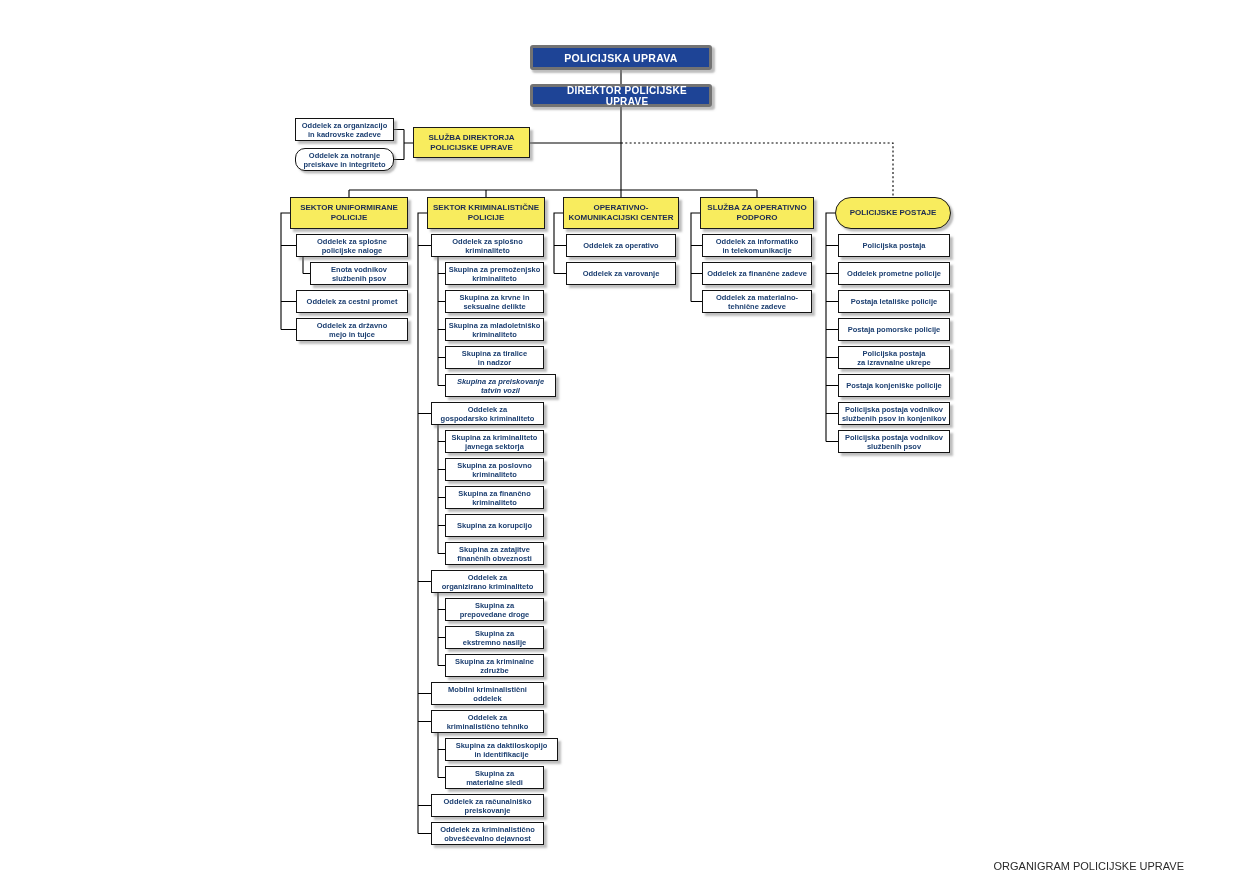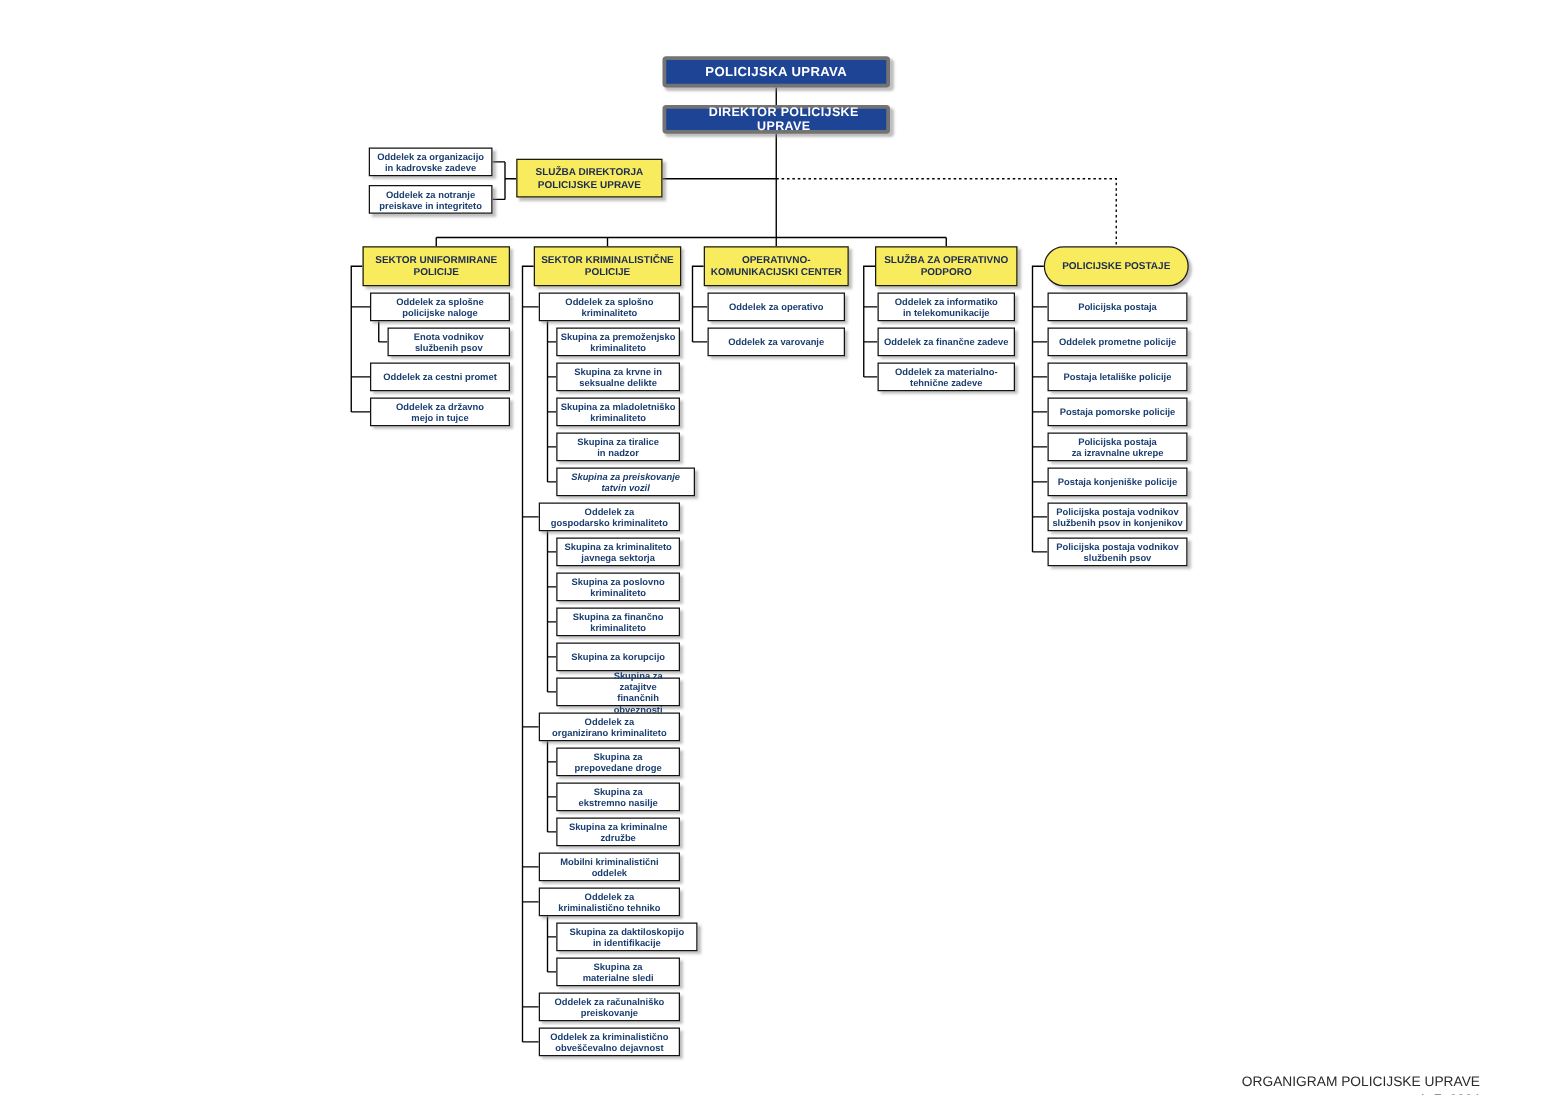--- a/index.html
+++ b/index.html
@@ -49,21 +49,21 @@
   <div class="box blue root-box" style="left:530px;top:45px;width:182px;height:25px;">POLICIJSKA UPRAVA</div>
 
   <div class="box blue dir-box" style="left:530px;top:84px;width:182px;height:23px;">DIREKTOR POLICIJSKE UPRAVE</div>
 
   <div class="box yellow" style="left:413px;top:127px;width:117px;height:31px;">SLUŽBA DIREKTORJA
 POLICIJSKE UPRAVE</div>
 
   <div class="box white" style="left:295px;top:118px;width:99px;height:23px;">Oddelek za organizacijo
 in kadrovske zadeve</div>
 
-  <div class="box white" style="left:295px;top:148px;width:99px;height:23px;">Oddelek za notranje
+  <div class="box white" style="left:295px;top:148px;width:99px;height:23px;border-radius:10px;">Oddelek za notranje
 preiskave in integriteto</div>
 
   <div id="columns">
       <div class="box yellow" style="left: 290px; top: 197px; width: 118px; height: 32px;">SEKTOR UNIFORMIRANE
 POLICIJE</div>
       <div class="box white" style="left: 296px; top: 234px; width: 112px; height: 23px;">Oddelek za splošne
 policijske naloge</div>
       <div class="box white" style="left: 310px; top: 262px; width: 98px; height: 23px;">Enota vodnikov
 službenih psov</div>
       <div class="box white" style="left: 296px; top: 290px; width: 112px; height: 23px;">Oddelek za cestni promet</div>
@@ -85,21 +85,21 @@
 tatvin vozil</div>
       <div class="box white" style="left: 431px; top: 402px; width: 113px; height: 23px;">Oddelek za
 gospodarsko kriminaliteto</div>
       <div class="box white" style="left: 445px; top: 430px; width: 99px; height: 23px;">Skupina za kriminaliteto
 javnega sektorja</div>
       <div class="box white" style="left: 445px; top: 458px; width: 99px; height: 23px;">Skupina za poslovno
 kriminaliteto</div>
       <div class="box white" style="left: 445px; top: 486px; width: 99px; height: 23px;">Skupina za finančno
 kriminaliteto</div>
       <div class="box white" style="left: 445px; top: 514px; width: 99px; height: 23px;">Skupina za korupcijo</div>
-      <div class="box white" style="left: 445px; top: 542px; width: 99px; height: 23px; padding-left: 32px;">Skupina za zatajitve
+      <div class="box white" style="left: 445px; top: 542px; width: 99px; height: 23px;">Skupina za zatajitve
 finančnih obveznosti</div>
       <div class="box white" style="left: 431px; top: 570px; width: 113px; height: 23px;">Oddelek za
 organizirano kriminaliteto</div>
       <div class="box white" style="left: 445px; top: 598px; width: 99px; height: 23px;">Skupina za
 prepovedane droge</div>
       <div class="box white" style="left: 445px; top: 626px; width: 99px; height: 23px;">Skupina za
 ekstremno nasilje</div>
       <div class="box white" style="left: 445px; top: 654px; width: 99px; height: 23px;">Skupina za kriminalne
 združbe</div>
       <div class="box white" style="left: 431px; top: 682px; width: 113px; height: 23px;">Mobilni kriminalistični

